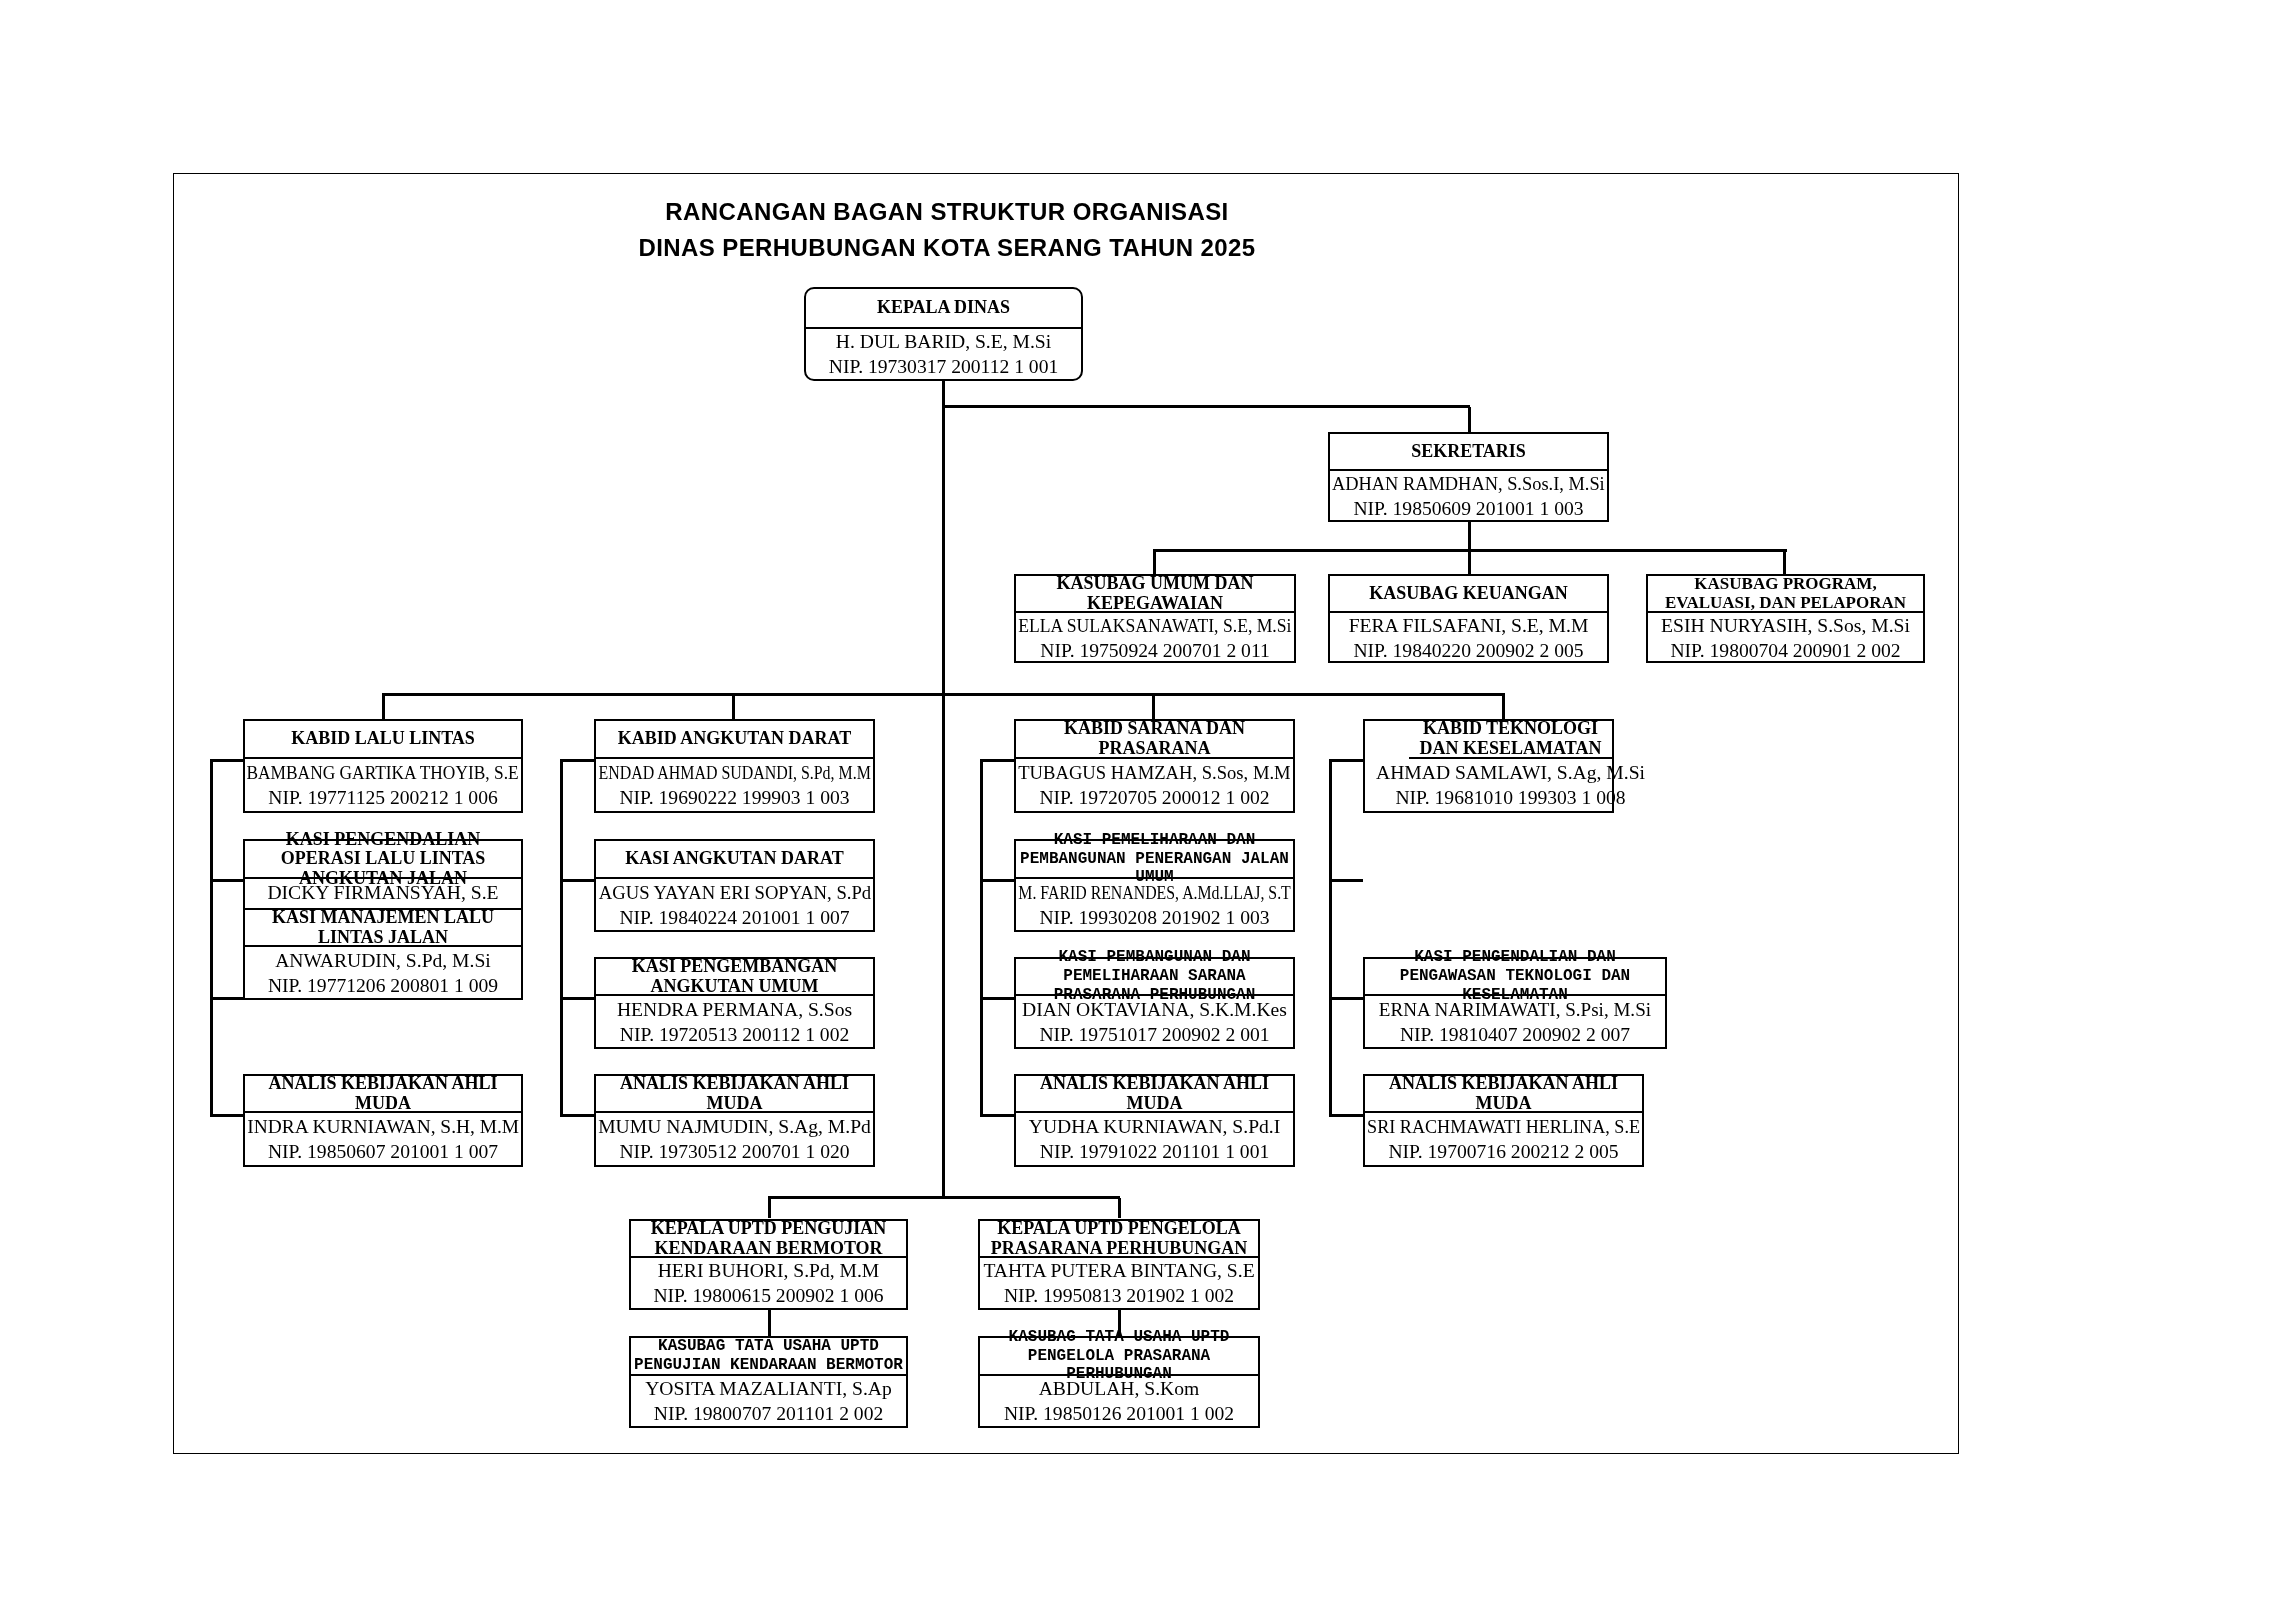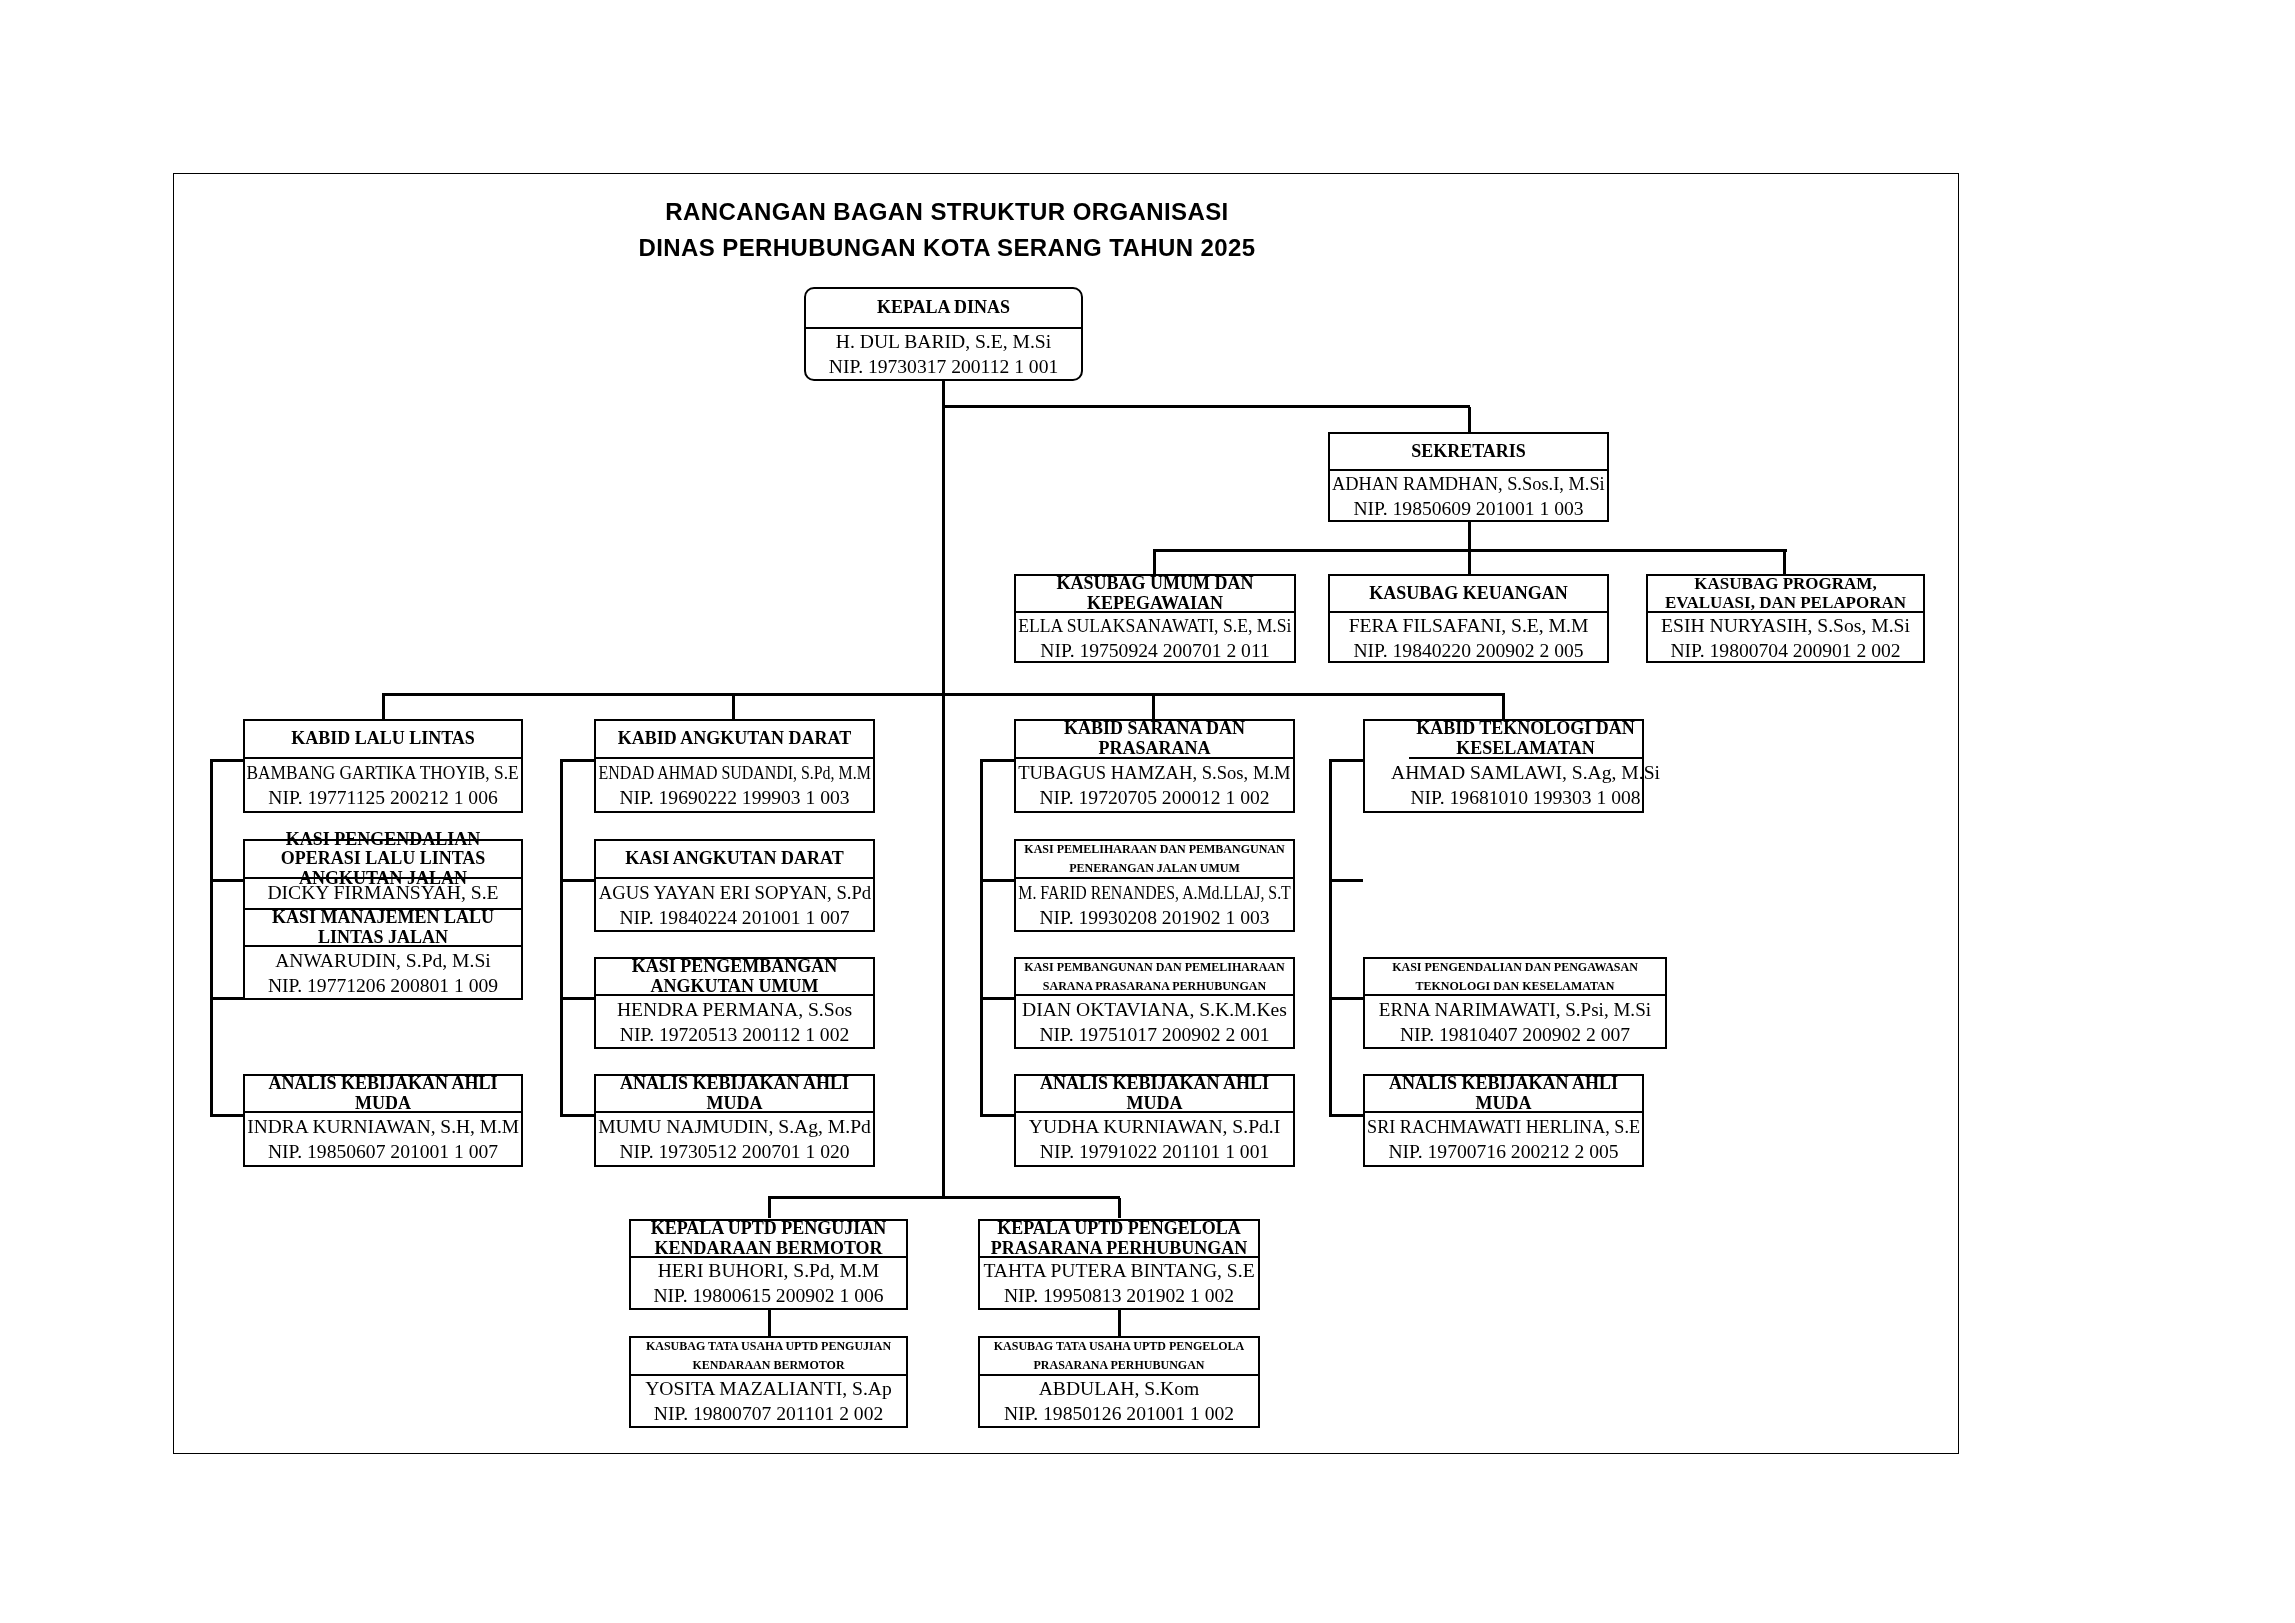--- a/index.html
+++ b/index.html
@@ -8,21 +8,21 @@
   #frame{position:absolute;border:1.7px solid #000;box-sizing:border-box;}
   #chart-title{position:absolute;left:394px;top:194px;width:1106px;text-align:center;
         font-family:"Liberation Sans","DejaVu Sans",sans-serif;font-weight:bold;
         font-size:24px;line-height:36px;letter-spacing:0.4px;}
   .box{position:absolute;border:2.6px solid #000;background:#fff;box-sizing:border-box;
        display:flex;flex-direction:column;}
   .hdr{border-bottom:2.6px solid #000;box-sizing:border-box;display:flex;align-items:center;
        justify-content:center;text-align:center;font-weight:bold;font-size:18px;
        line-height:19.6px;padding:0 2.6px;flex:0 0 auto;}
   .hdr.md{font-size:17px;line-height:18.7px;}
-  .hdr.sm{font-size:12px;line-height:18.7px;}
+  .hdr.sm{font-size:16px;line-height:18.7px;font-family:Liberation Mono, monospace;}
   .dtl{flex:1 1 auto;display:flex;flex-direction:column;align-items:center;
        justify-content:center;text-align:center;font-size:19.6px;line-height:25px;}
   .fit{display:inline-block;white-space:nowrap;transform-origin:50% 50%;}
   .cline{position:absolute;background:#000;}
 </style>
 </head>
 <body>
 
 <div id="stage">
   <div id="frame" style="left:173px;top:173px;width:1786px;height:1281px;"></div>
@@ -180,21 +180,21 @@
         <span class="fit">NIP. 19751017 200902 2 001</span>
       </div>
     </div>
     <div class="box" style="left: 1014px; top: 1074px; width: 281px; height: 93px;">
       <div class="hdr" style="height: 37px;">ANALIS KEBIJAKAN AHLI MUDA</div>
       <div class="dtl">
         <span class="fit">YUDHA KURNIAWAN, S.Pd.I</span>
         <span class="fit">NIP. 19791022 201101 1 001</span>
       </div>
     </div>
-    <div class="box" style="left: 1363px; top: 719px; width: 281px; height: 94px; padding-left: 44px;">
+    <div class="box" style="left: 1363px; top: 719px; width: 251px; height: 94px; padding-left: 44px;">
       <div class="hdr" style="height: 38px;">KABID TEKNOLOGI DAN KESELAMATAN</div>
       <div class="dtl">
         <span class="fit">AHMAD SAMLAWI, S.Ag, M.Si</span>
         <span class="fit">NIP. 19681010 199303 1 008</span>
       </div>
     </div>
     <div class="box" style="left: 1363px; top: 957px; width: 304px; height: 92px;">
       <div class="hdr sm" style="height: 37px;">KASI PENGENDALIAN DAN PENGAWASAN TEKNOLOGI DAN KESELAMATAN</div>
       <div class="dtl">
         <span class="fit" style="transform: scaleX(0.972644);">ERNA NARIMAWATI, S.Psi, M.Si</span>

